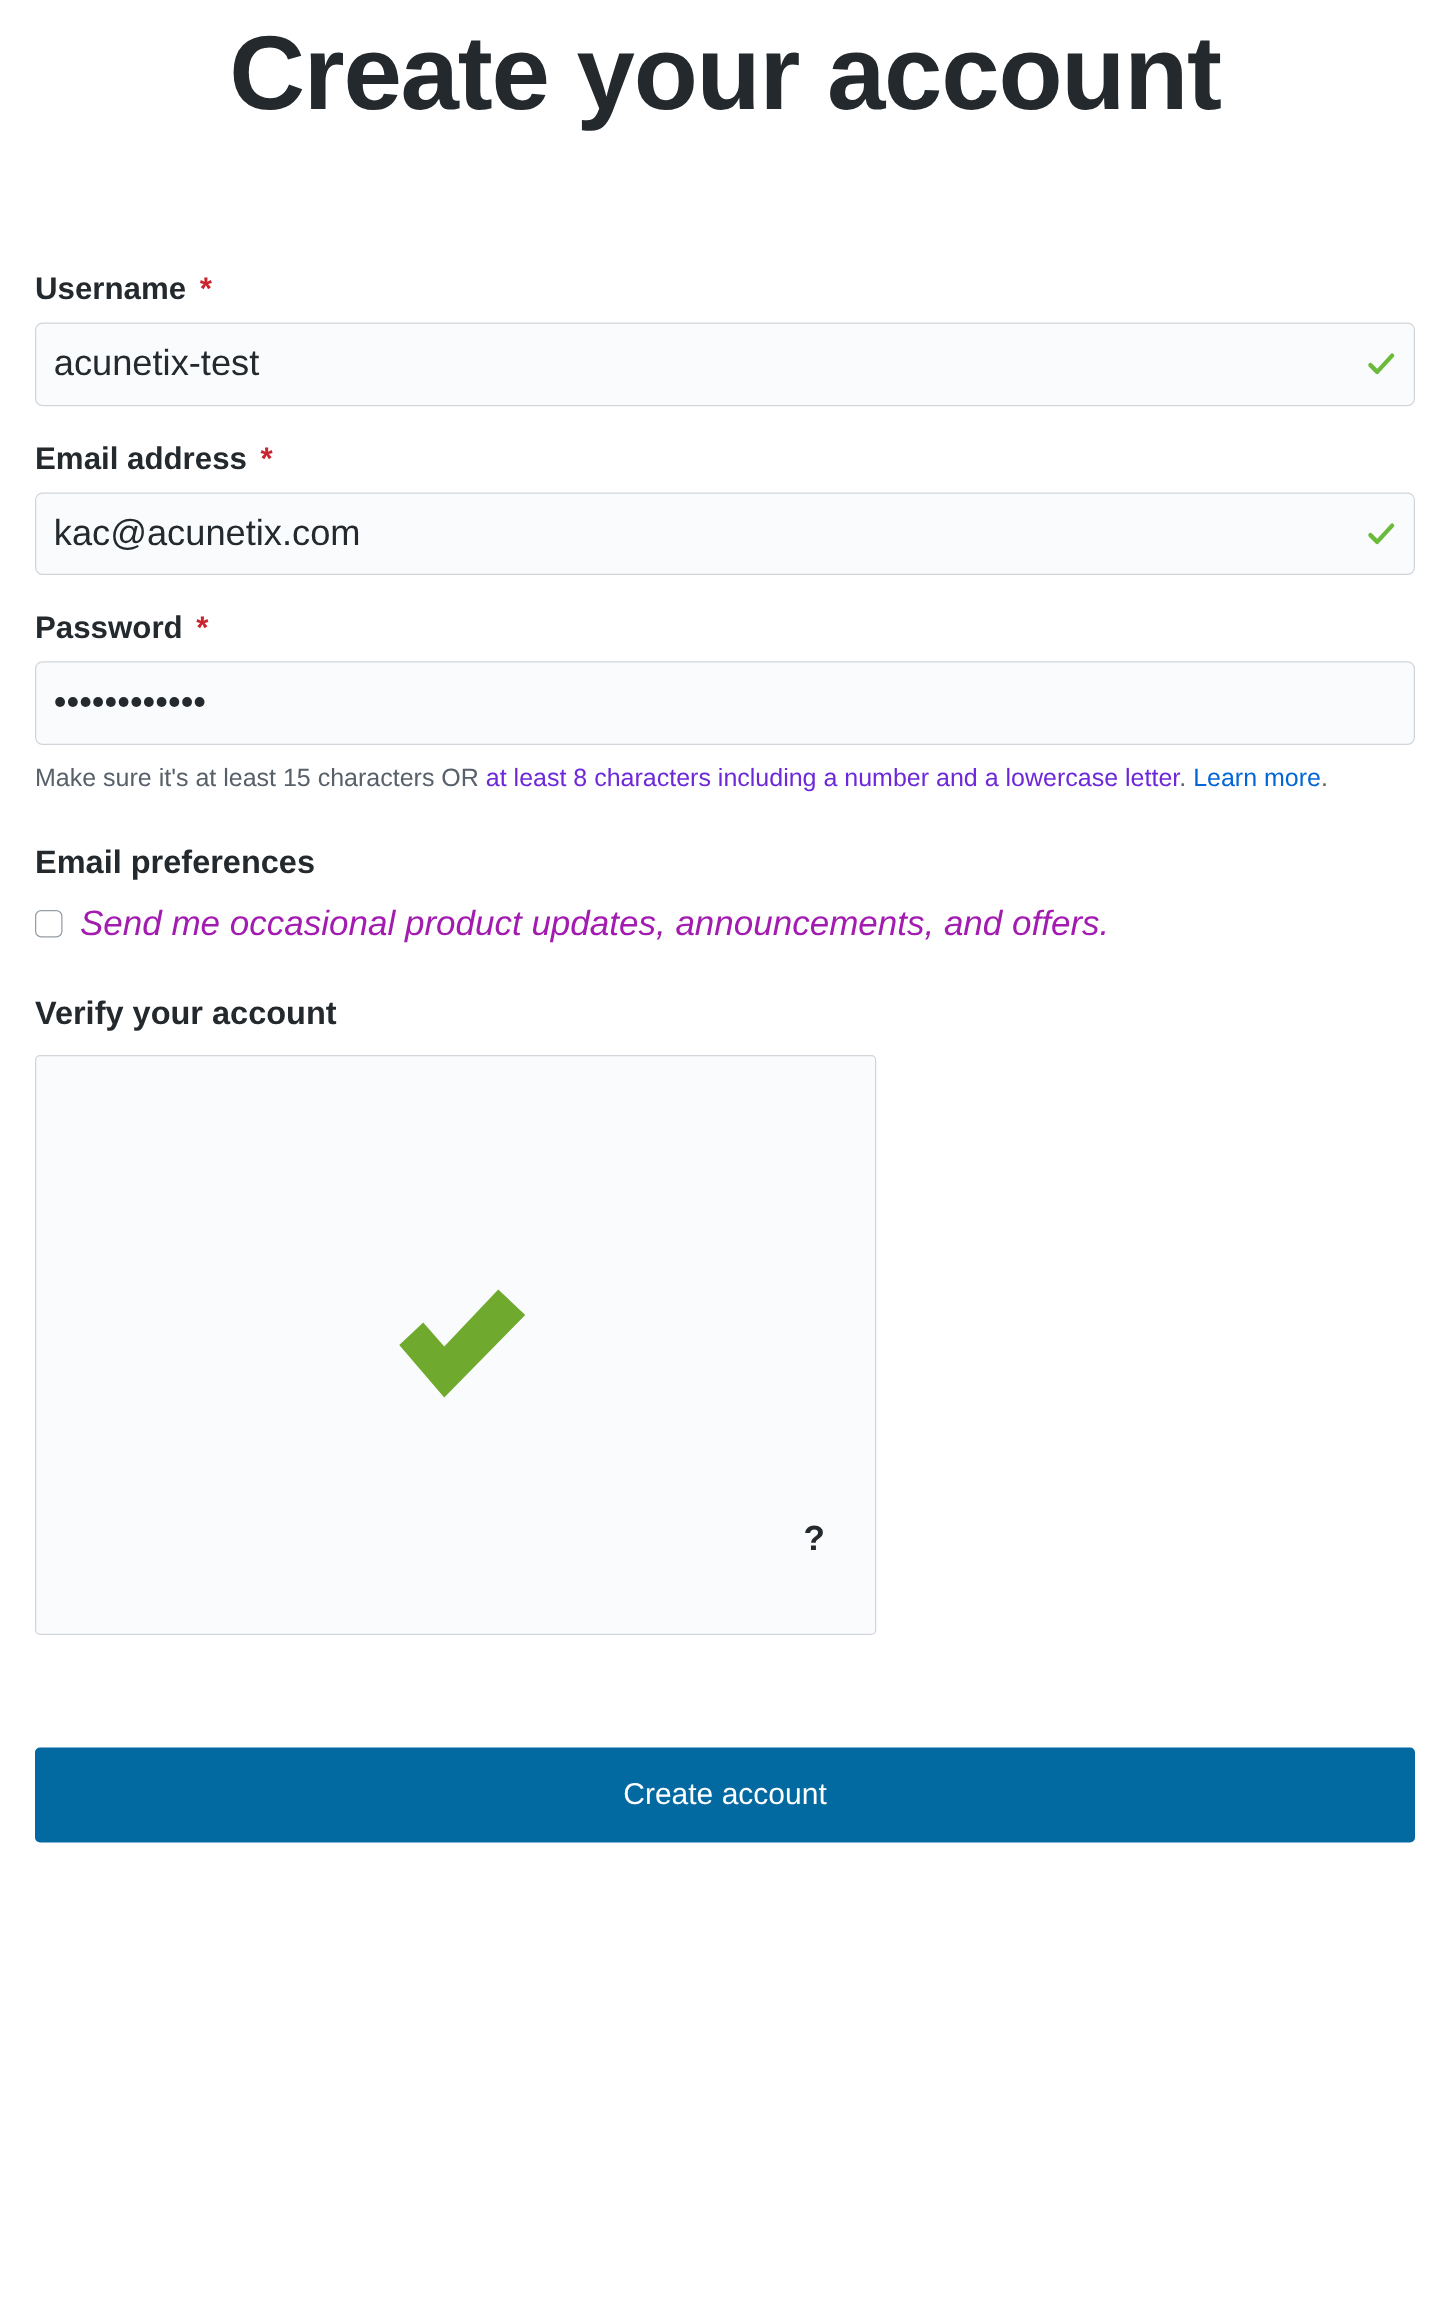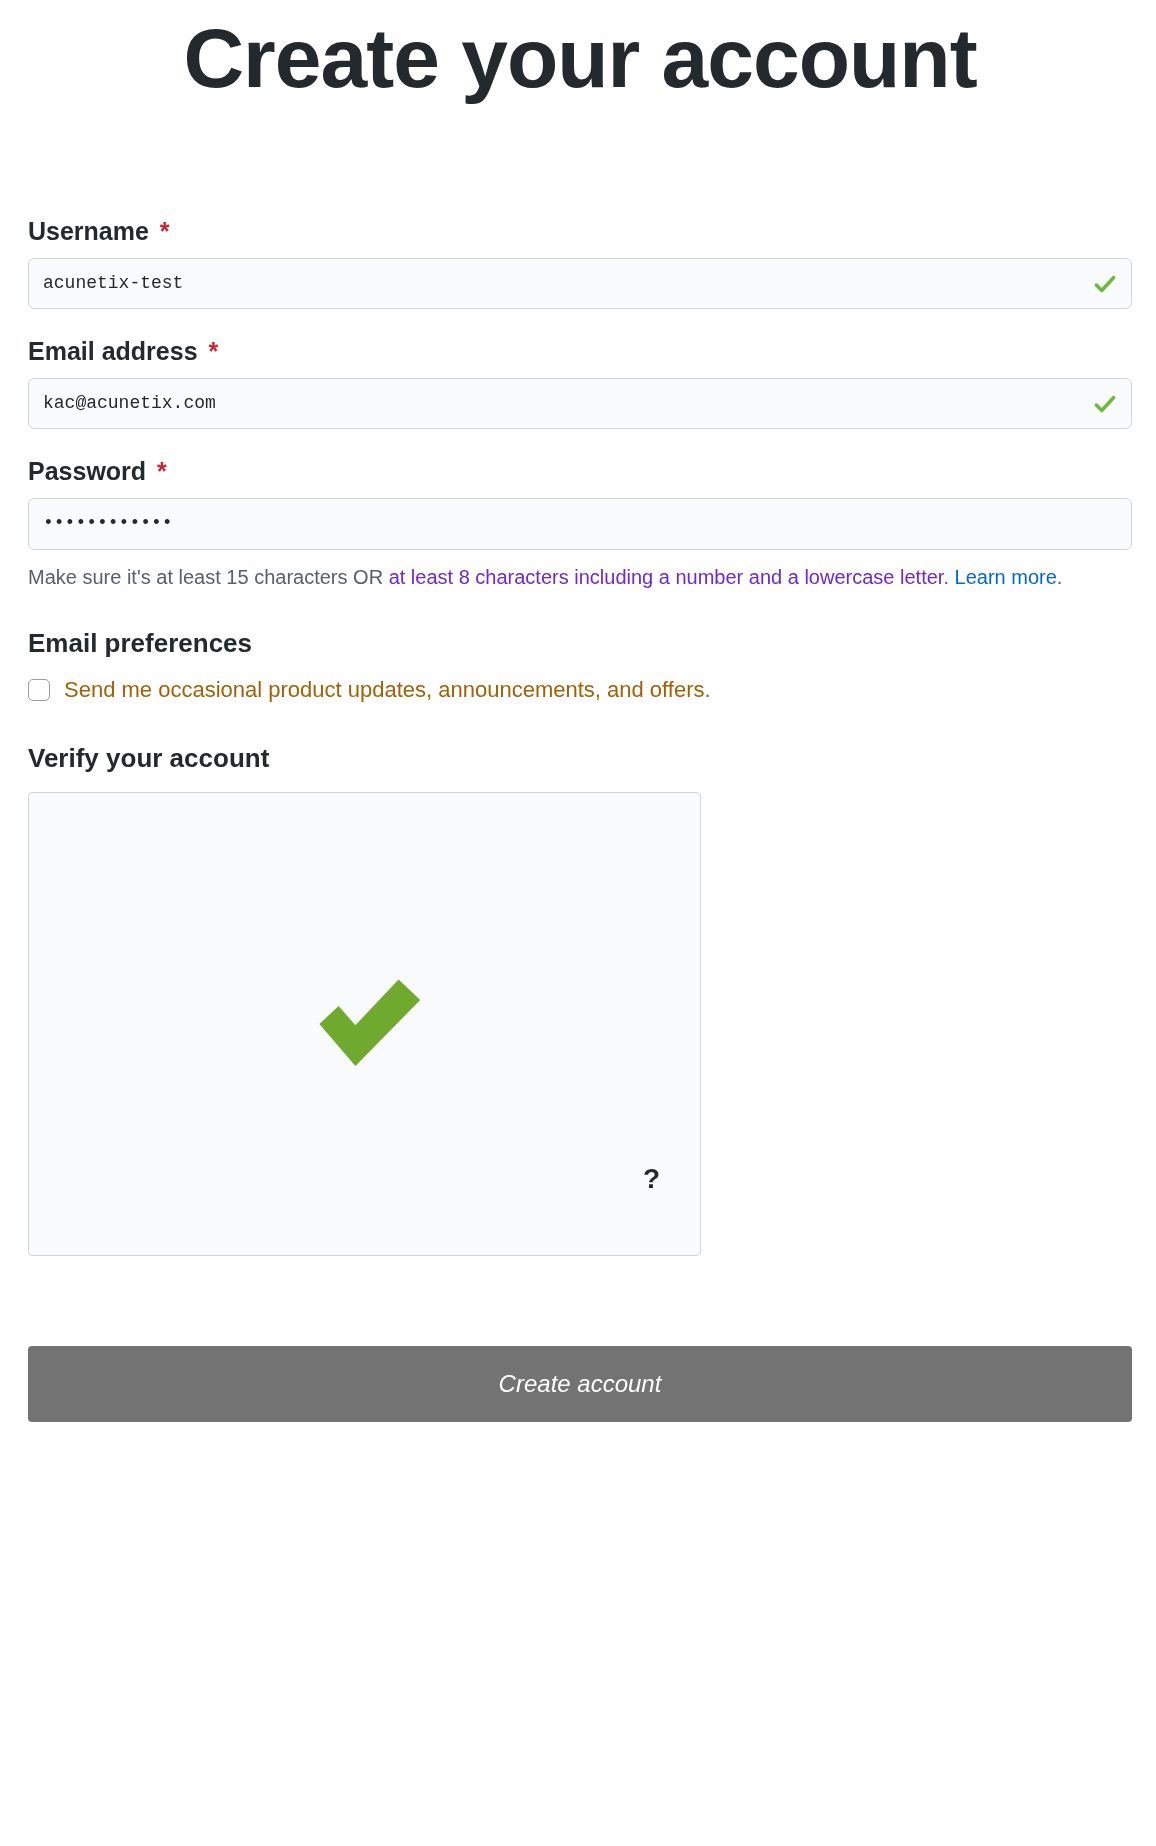--- a/index.html
+++ b/index.html
@@ -31,28 +31,27 @@
   .required {
     color: #cb2431;
     margin-left: 4px;
   }
   .input-wrap {
     position: relative;
     margin-bottom: 28px;
   }
   .text-input {
     width: 100%;
-    font-size: 18px;
+    font-size: 29px;
     padding: 12px 48px 12px 14px;
     border: 1px solid #d1d5da;
     border-radius: 6px;
     background: #fafbfc;
     color: #24292e;
     line-height: 1.4;
-    font-family: Liberation Mono, monospace;
   }
   .valid-check {
     position: absolute;
     right: 14px;
     top: 50%;
     transform: translateY(-50%);
     width: 26px;
     height: 26px;
     color: #6cba3b;
   }
@@ -79,22 +78,23 @@
   }
   .checkbox {
     width: 22px;
     height: 22px;
     border: 1.5px solid #959da5;
     border-radius: 5px;
     background: #fff;
     flex: 0 0 auto;
   }
   .checkbox-label {
-    font-size: 22px;
-    color: #a16207;
+    font-size: 28px;
+    color: #a21caf;
+    font-style: italic;
   }
   .captcha-box {
     width: 673px;
     height: 464px;
     border: 1px solid #d1d5da;
     border-radius: 4px;
     background: #fafbfc;
     position: relative;
     margin-bottom: 90px;
   }
@@ -111,29 +111,28 @@
     position: absolute;
     right: 40px;
     bottom: 60px;
     font-size: 28px;
     font-weight: 700;
     color: #24292e;
     cursor: pointer;
   }
   .submit-btn {
     width: 100%;
-    background: #737373;
+    background: #0369a1;
     color: #ffffff;
     border: none;
     border-radius: 4px;
     font-size: 24px;
     font-weight: 500;
     padding: 24px 0;
     cursor: pointer;
-    font-style: italic;
   }
 </style>
 </head>
 <body>
 
 <div class="container">
 
   <h1 class="page-title">Create your account</h1>
 
   

